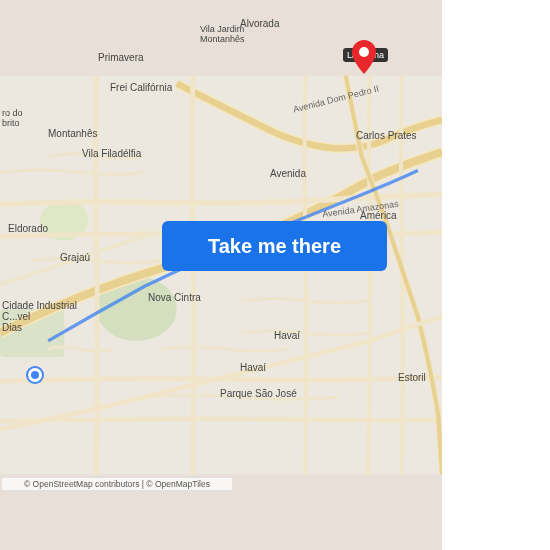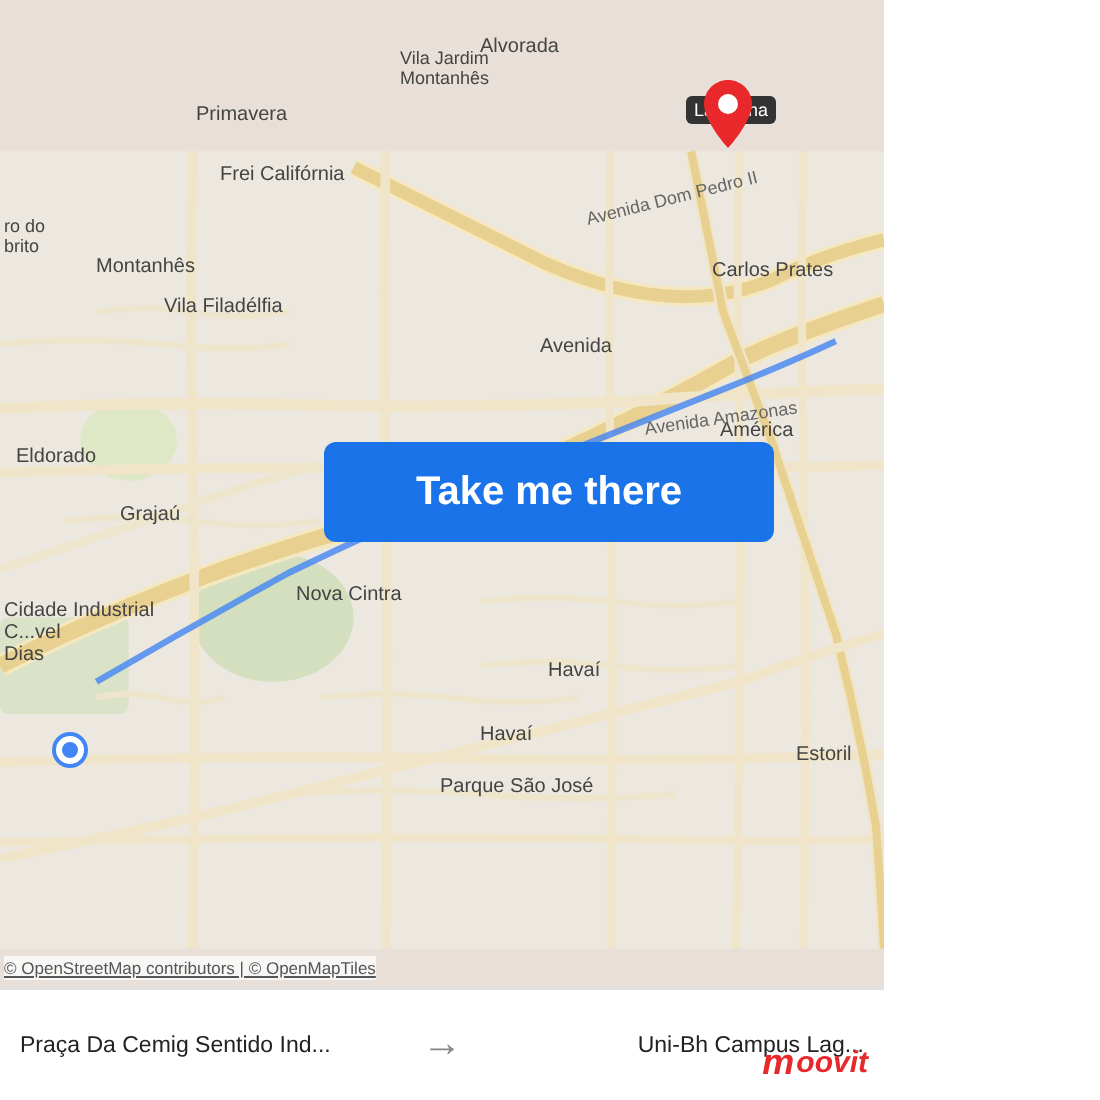--- a/index.html
+++ b/index.html
@@ -253,32 +253,20 @@
 
     <div id="dest-pin" style="position:absolute;top:40px;right:62px;z-index:15;">
       <svg width="24" height="34" viewBox="0 0 24 34" xmlns="http://www.w3.org/2000/svg">
         <path d="M12 0C5.373 0 0 5.373 0 12c0 9 12 22 12 22s12-13 12-22C24 5.373 18.627 0 12 0z" fill="#e8282a"></path>
         <circle cx="12" cy="12" r="5" fill="white"></circle>
       </svg>
     </div>
 
     <div id="origin-dot" style="position:absolute;bottom:168px;left:28px;width:14px;height:14px;background:#4285f4;border-radius:50%;border:3px solid white;box-shadow:0 0 0 2px #4285f4;z-index:15;"></div>
 
-    <div id="attribution" style="position:absolute;bottom:60px;left:2px;font-size:8.5px;color:#555;background:rgba(255,255,255,0.75);padding:1px 0;z-index:10;text-decoration:underline;">© OpenStreetMap contributors | © OpenMapTiles</div>
+    <div id="attribution" style="position:absolute;bottom:60px;left:2px;font-size:8.5px;color:#555;background:rgba(255,255,255,0.75);padding:1px 22px;z-index:10;">© OpenStreetMap contributors | © OpenMapTiles</div>
 
   </div>
 
   <button id="cta-button" style="position:absolute;top:221px;left:162px;width:225px;height:50px;background:#1a73e8;color:white;border:none;border-radius:6px;font-size:20px;font-weight:bold;cursor:pointer;z-index:20;">Take me there</button>
 
-  <div id="bottom-info">
-    <span id="from-stop">Praça Da Cemig Sentido Ind...</span>
-    <span id="arrow-sep">→</span>
-    <span id="to-stop">Uni-Bh Campus Lag...</span>
-
-    <div id="moovit-brand" style="position:absolute;right:8px;bottom:8px;display:flex;align-items:center;">
-      <div class="mv-logo-box">
-        <span class="mv-m">m</span>
-          <span class="mv-rest">oovit</span>
-      </div>
-    </div>
-  </div>
 
 </div>
 
 </body></html>

